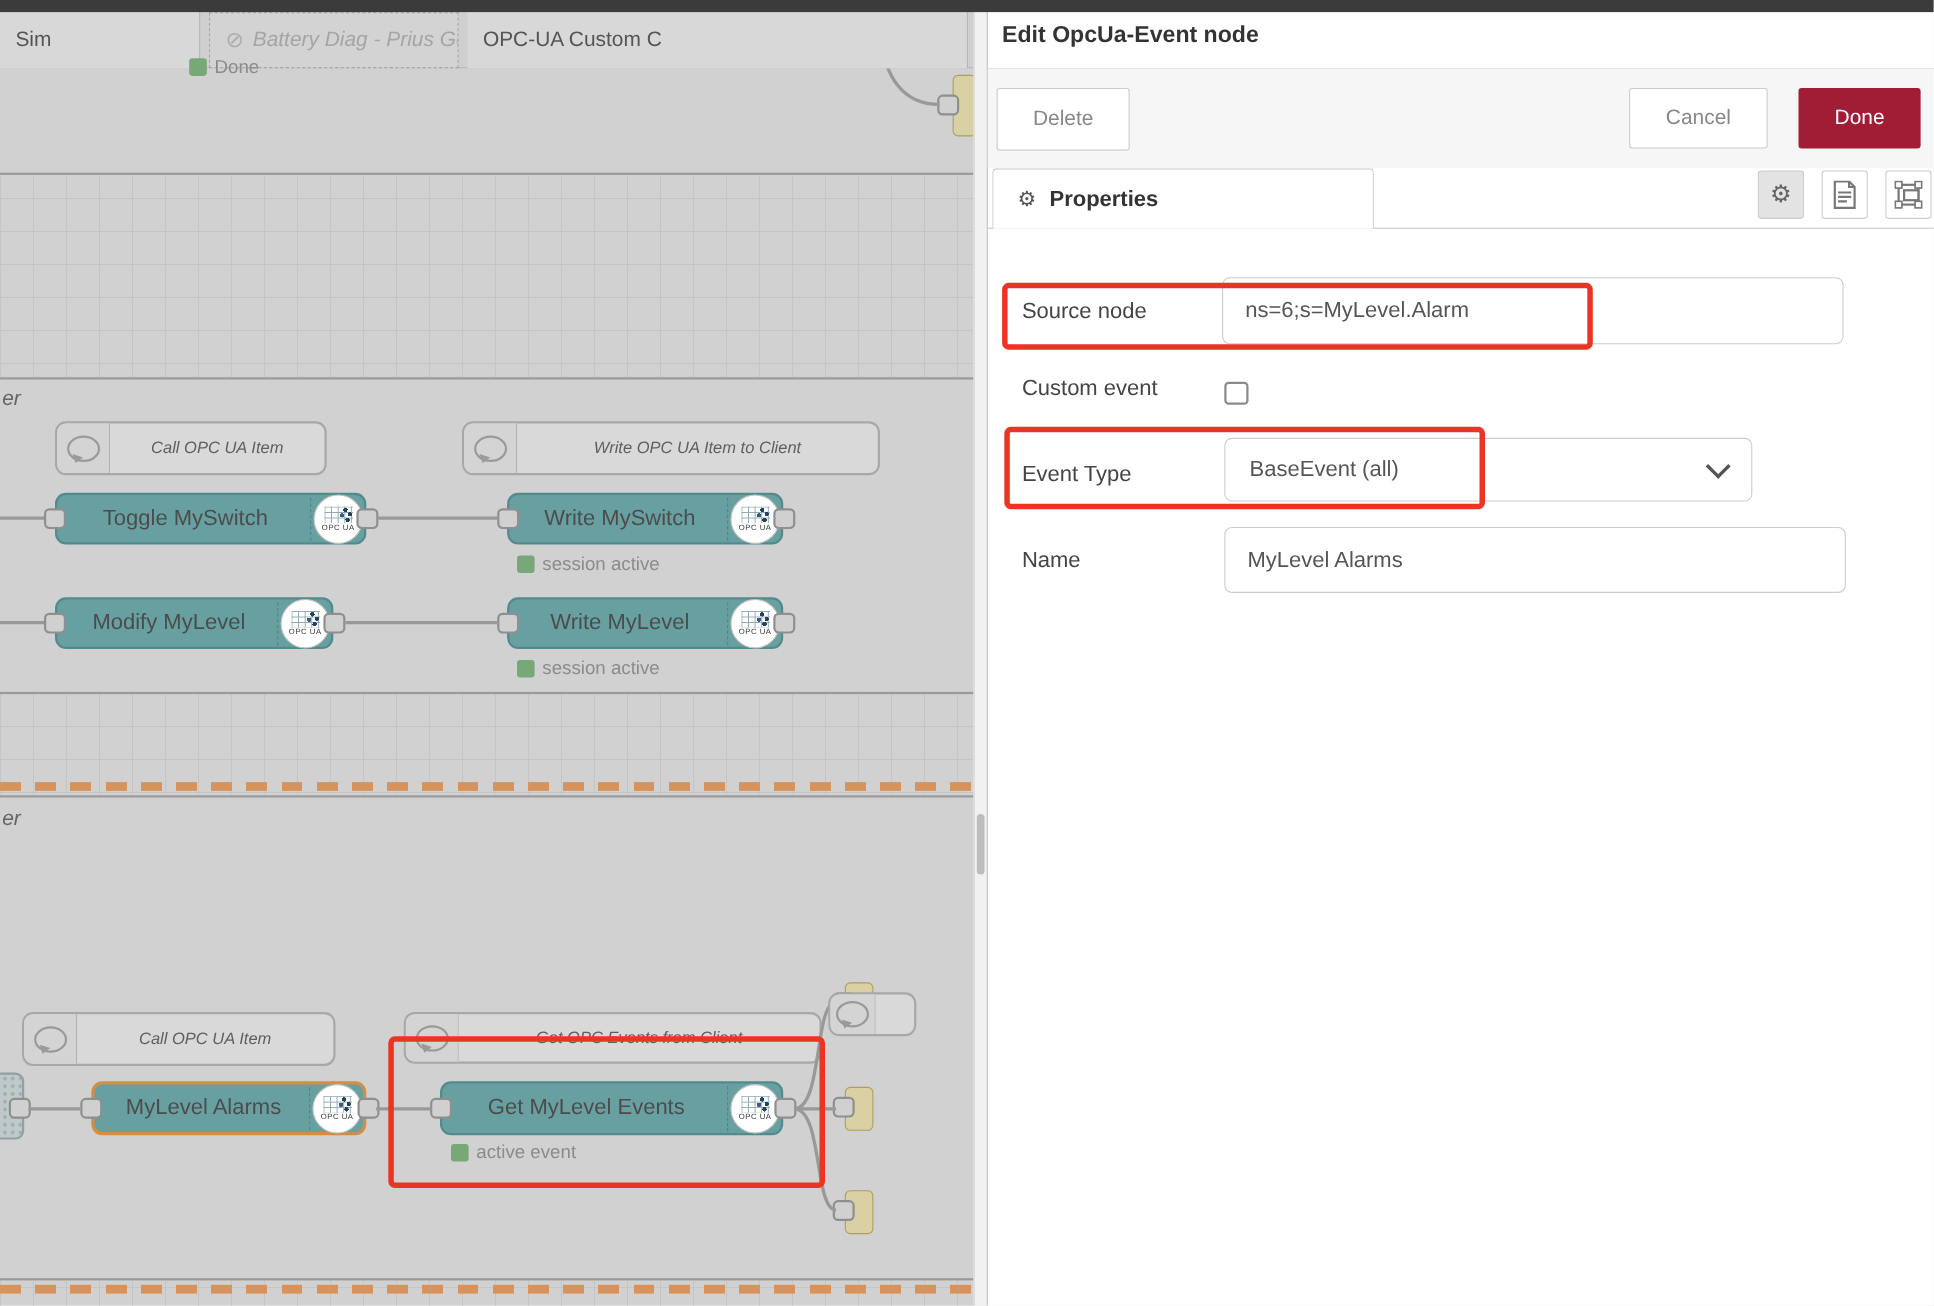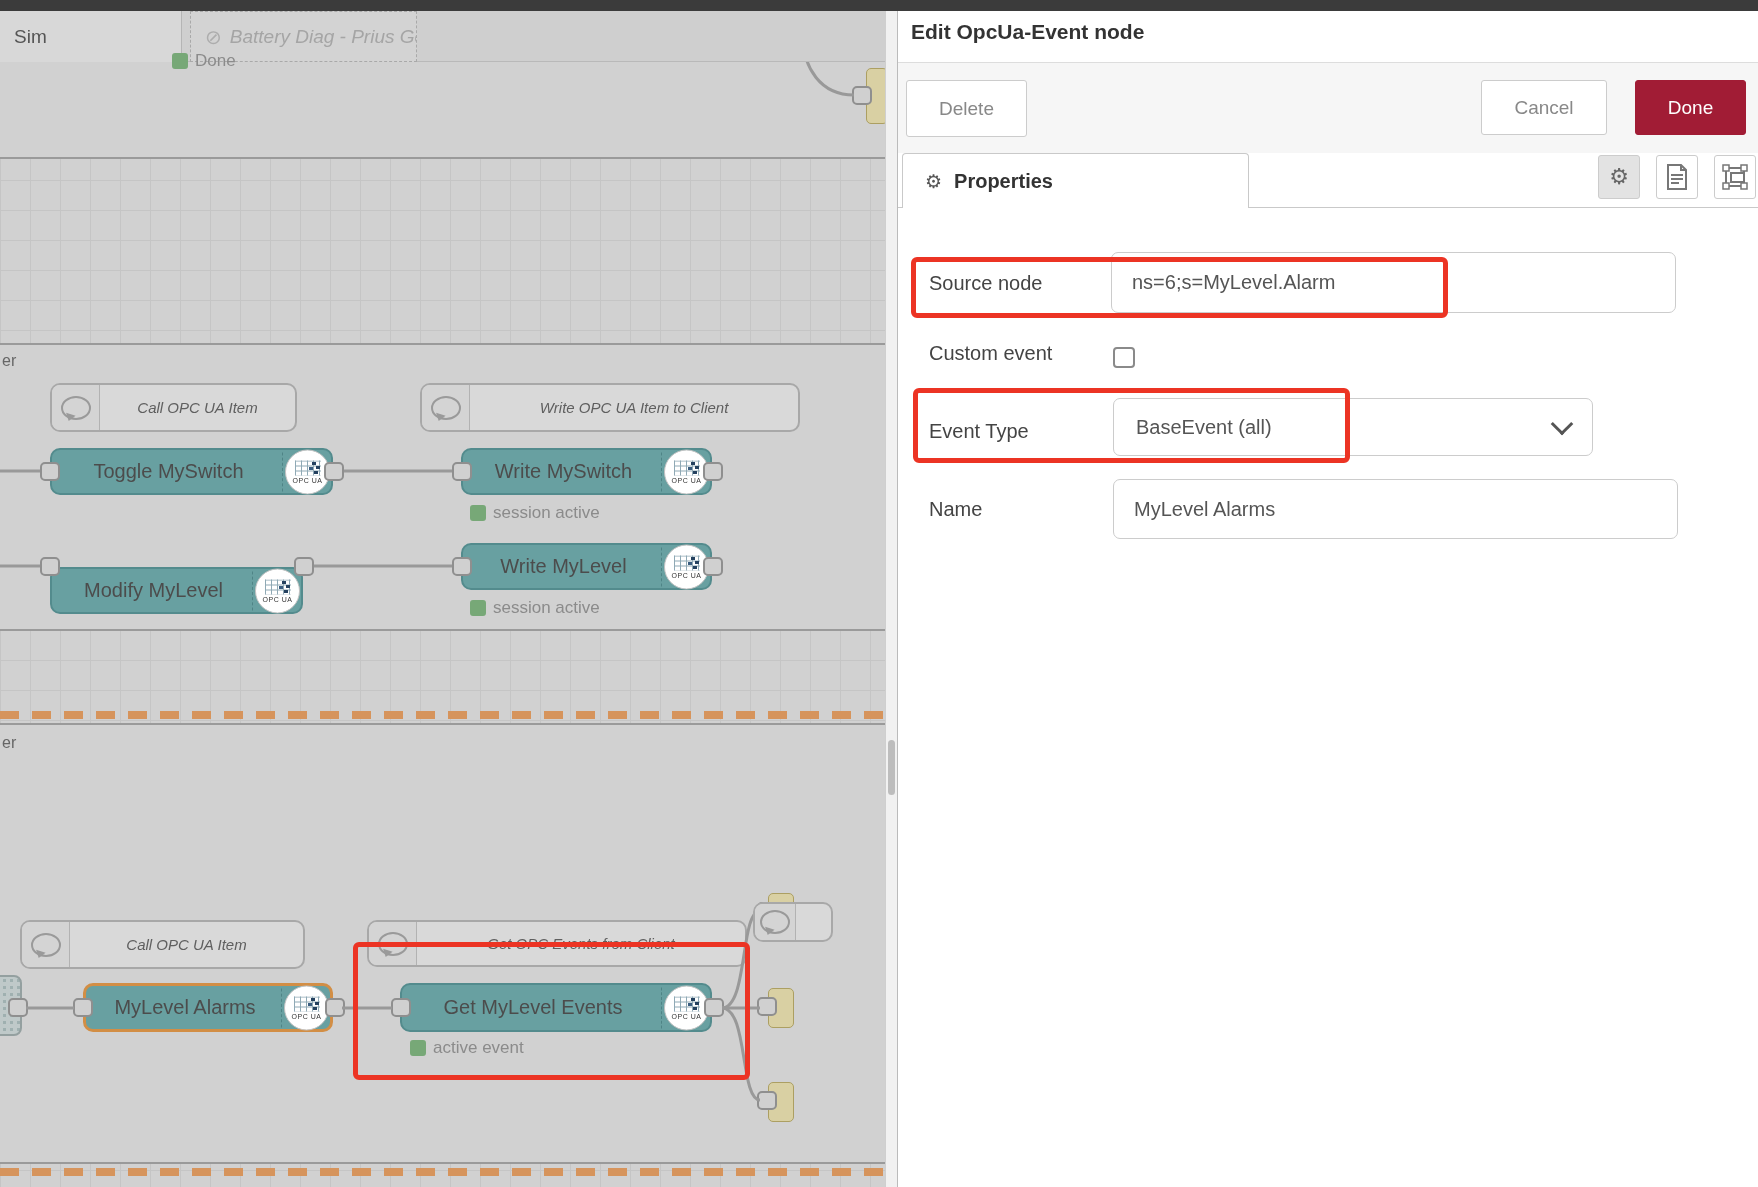--- a/index.html
+++ b/index.html
@@ -12,21 +12,21 @@
     background-color:#d1d1d1;
     background-image:linear-gradient(#c5c5c5 1px, transparent 1px),
                      linear-gradient(90deg,#c5c5c5 1px, transparent 1px);
     background-size:30px 30px;}
   .group{position:absolute;left:-12px;width:2010px;background:#d1d1d1;box-sizing:border-box;}
   .g-top{top:-40px;height:199px;border-bottom:2px solid #9a9a9a;}
   .g-mid{top:343px;height:288px;border-top:2px solid #9a9a9a;border-bottom:2px solid #9a9a9a;}
   .g-bot{top:723px;height:441px;border-top:2px solid #9a9a9a;border-bottom:2px solid #9a9a9a;}
   .dash-line{position:absolute;left:0;width:885px;height:8px;
     background:repeating-linear-gradient(90deg,#d6945c 0 19px, transparent 19px 32px);}
-  .grp-label{position:absolute;font-size:16px;color:#666;}
+  .grp-label{position:absolute;font-size:19px;color:#666;font-style:italic;}
   
   .tabbar{position:absolute;left:0;top:11px;width:885px;height:51px;background:#cfcfcf;z-index:40;
           border-bottom:1px solid #b9b9b9;box-sizing:border-box;}
   .tab{position:absolute;top:0;height:51px;background:#d8d8d8;box-sizing:border-box;
        border-right:1px solid #b5b5b5;display:flex;align-items:center;padding:0 14px;
        font-size:19px;color:#555;white-space:nowrap;overflow:hidden;}
   .tab.disabled{background:#d3d3d3;border:1px dashed #a9a9a9;color:#a5a5a5;font-style:italic;gap:8px;}
   .tab .noentry{font-style:normal;font-size:20px;color:#adadad;}
   
   .comment{position:absolute;background:#d9d9d9;border:2px solid #a8a8a8;border-radius:10px;
@@ -165,21 +165,21 @@
           <span class="badge-art"></span>
           <span class="badge-txt">OPC UA</span>
         </span>
       </span>
   </div>
   <div class="status" style="left:470px;top:503px;">
     <span class="sq"></span>
     <span class="st-txt">session active</span>
   </div>
 
-  <div class="node" style="left:50px;top:543px;width:253px;height:47px;margin-top:24px;">
+  <div class="node" style="left:50px;top:543px;width:253px;height:47px;">
     <span class="n-label">Modify MyLevel</span>
     <span class="badge">
         <span class="badge-c">
           <span class="badge-art"></span>
           <span class="badge-txt">OPC UA</span>
         </span>
       </span>
   </div>
   <div class="node" style="left:461px;top:543px;width:251px;height:47px;">
     <span class="n-label">Write MyLevel</span>
@@ -263,20 +263,23 @@
 
   <div class="red-annot" style="left:353px;top:942px;width:397px;height:138px;"></div>
 
   <div class="tabbar">
     <div class="tab" style="left:0;width:182px;">
       <span>Sim</span>
     </div>
     <div class="tab disabled" style="left:190px;width:227px;">
       <span class="noentry">⊘</span>
       <span>Battery Diag - Prius Gen 4</span>
+    </div>
+    <div class="tab" style="left:425px;width:455px;">
+      <span>OPC-UA Custom C</span>
     </div>
   </div>
 </div>
 
 <div class="scrollstrip">
   <div class="scrollthumb"></div>
 </div>
 
 <div class="topbar"></div>
 

